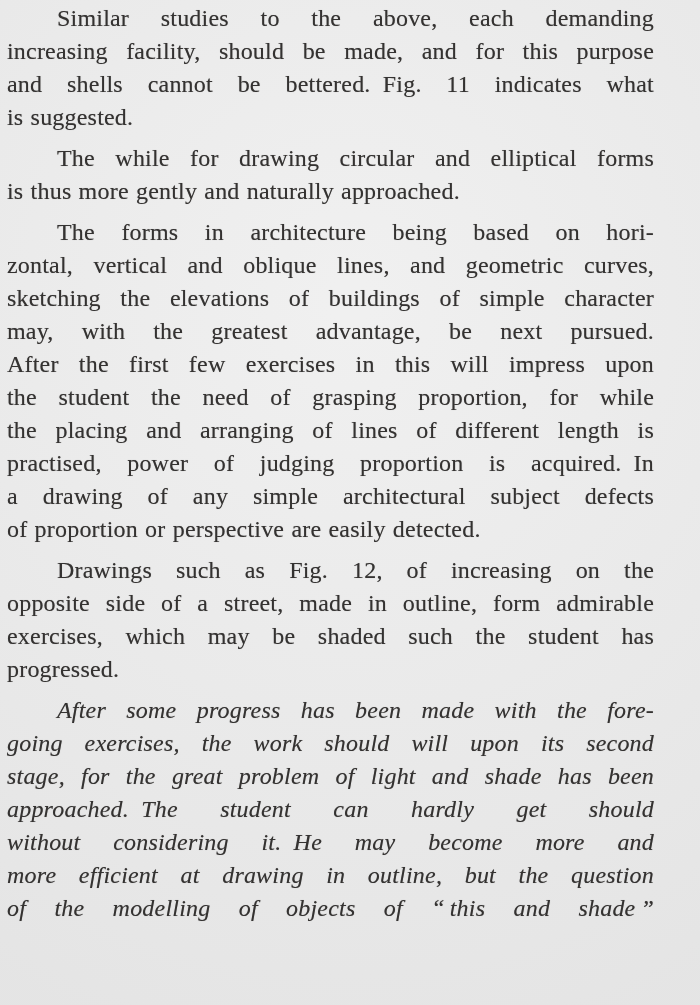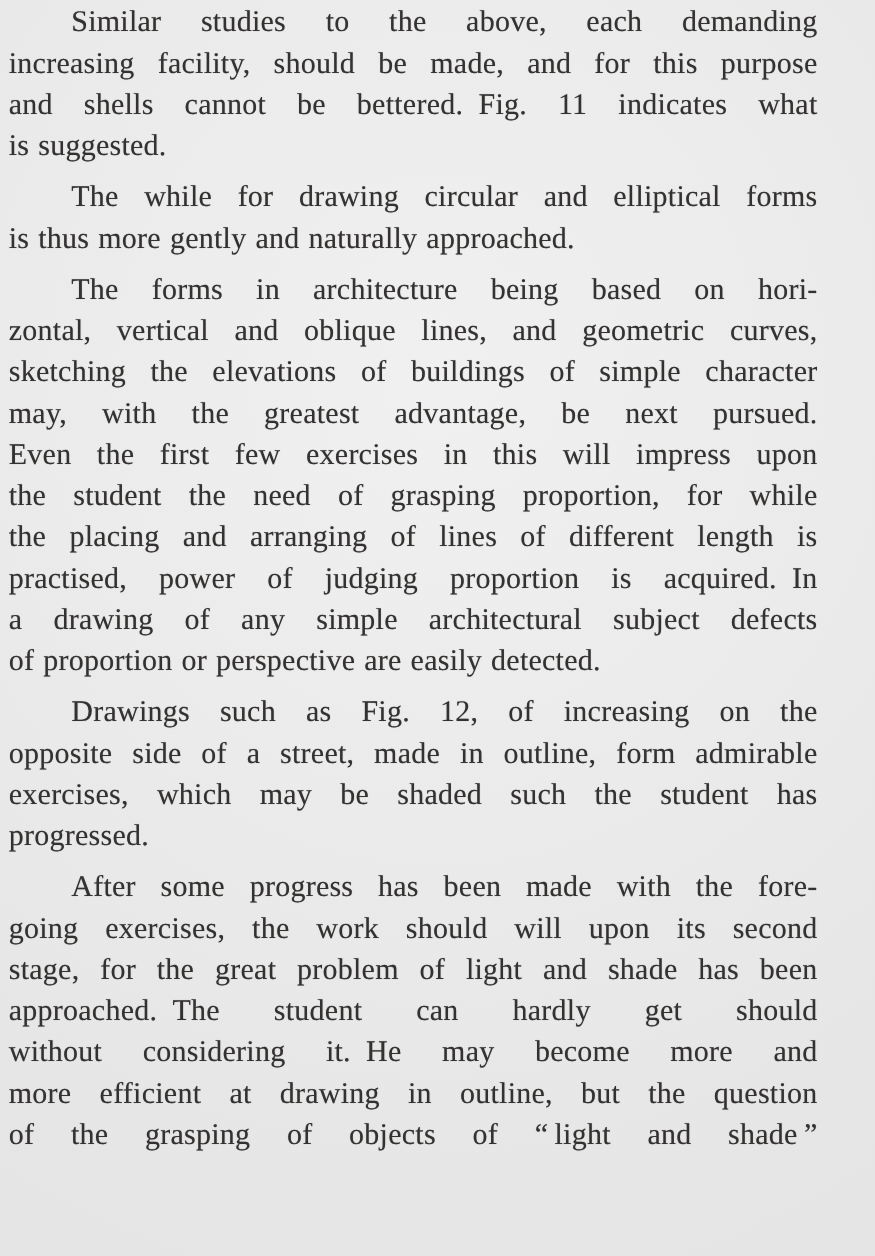--- a/index.html
+++ b/index.html
@@ -24,20 +24,21 @@
     margin: 0 0 8px 0;
     font-family: "Liberation Serif", "DejaVu Serif", serif;
     font-size: 24px;
     line-height: 33px;
     color: #343231;
     letter-spacing: 0.2px;
     text-shadow: 0 0 0.7px rgba(52, 50, 49, 0.45);
   }
   .para:last-child {
     margin-bottom: 12px;
+    font-style: italic;
   }
   .line {
     display: block;
     text-align: justify;
     text-align-last: justify;
     word-spacing: 1px;
   }
   .line.first {
     text-indent: 50px;
   }
@@ -61,36 +62,36 @@
       </p>
       <p class="para">
         <span class="line first">The while for drawing circular and elliptical forms</span>
         <span class="line last">is thus more gently and naturally approached.</span>
       </p>
       <p class="para">
         <span class="line first">The forms in architecture being based on hori-</span>
         <span class="line">zontal, vertical and oblique lines, and geometric curves,</span>
         <span class="line">sketching the elevations of buildings of simple character</span>
         <span class="line">may, with the greatest advantage, be next pursued.</span>
-        <span class="line">Even the first few exercises in this will impress upon</span>
+        <span class="line">After the first few exercises in this will impress upon</span>
         <span class="line">the student the need of grasping proportion, for while</span>
         <span class="line">the placing and arranging of lines of different length is</span>
         <span class="line">practised, power of judging proportion is acquired. In</span>
         <span class="line">a drawing of any simple architectural subject defects</span>
         <span class="line last">of proportion or perspective are easily detected.</span>
       </p>
       <p class="para">
         <span class="line first">Drawings such as Fig. 12, of increasing on the</span>
         <span class="line">opposite side of a street, made in outline, form admirable</span>
         <span class="line">exercises, which may be shaded such the student has</span>
         <span class="line last">progressed.</span>
       </p>
       <p class="para justify-last">
         <span class="line first">After some progress has been made with the fore-</span>
         <span class="line">going exercises, the work should will upon its second</span>
         <span class="line">stage, for the great problem of light and shade has been</span>
         <span class="line">approached. The student can hardly get should</span>
         <span class="line">without considering it. He may become more and</span>
         <span class="line">more efficient at drawing in outline, but the question</span>
-        <span class="line last">of the grasping of objects of “ light and shade ”</span>
+        <span class="line last">of the modelling of objects of “ this and shade ”</span>
       </p>
     </section>
 </main>
 
 </body></html>

